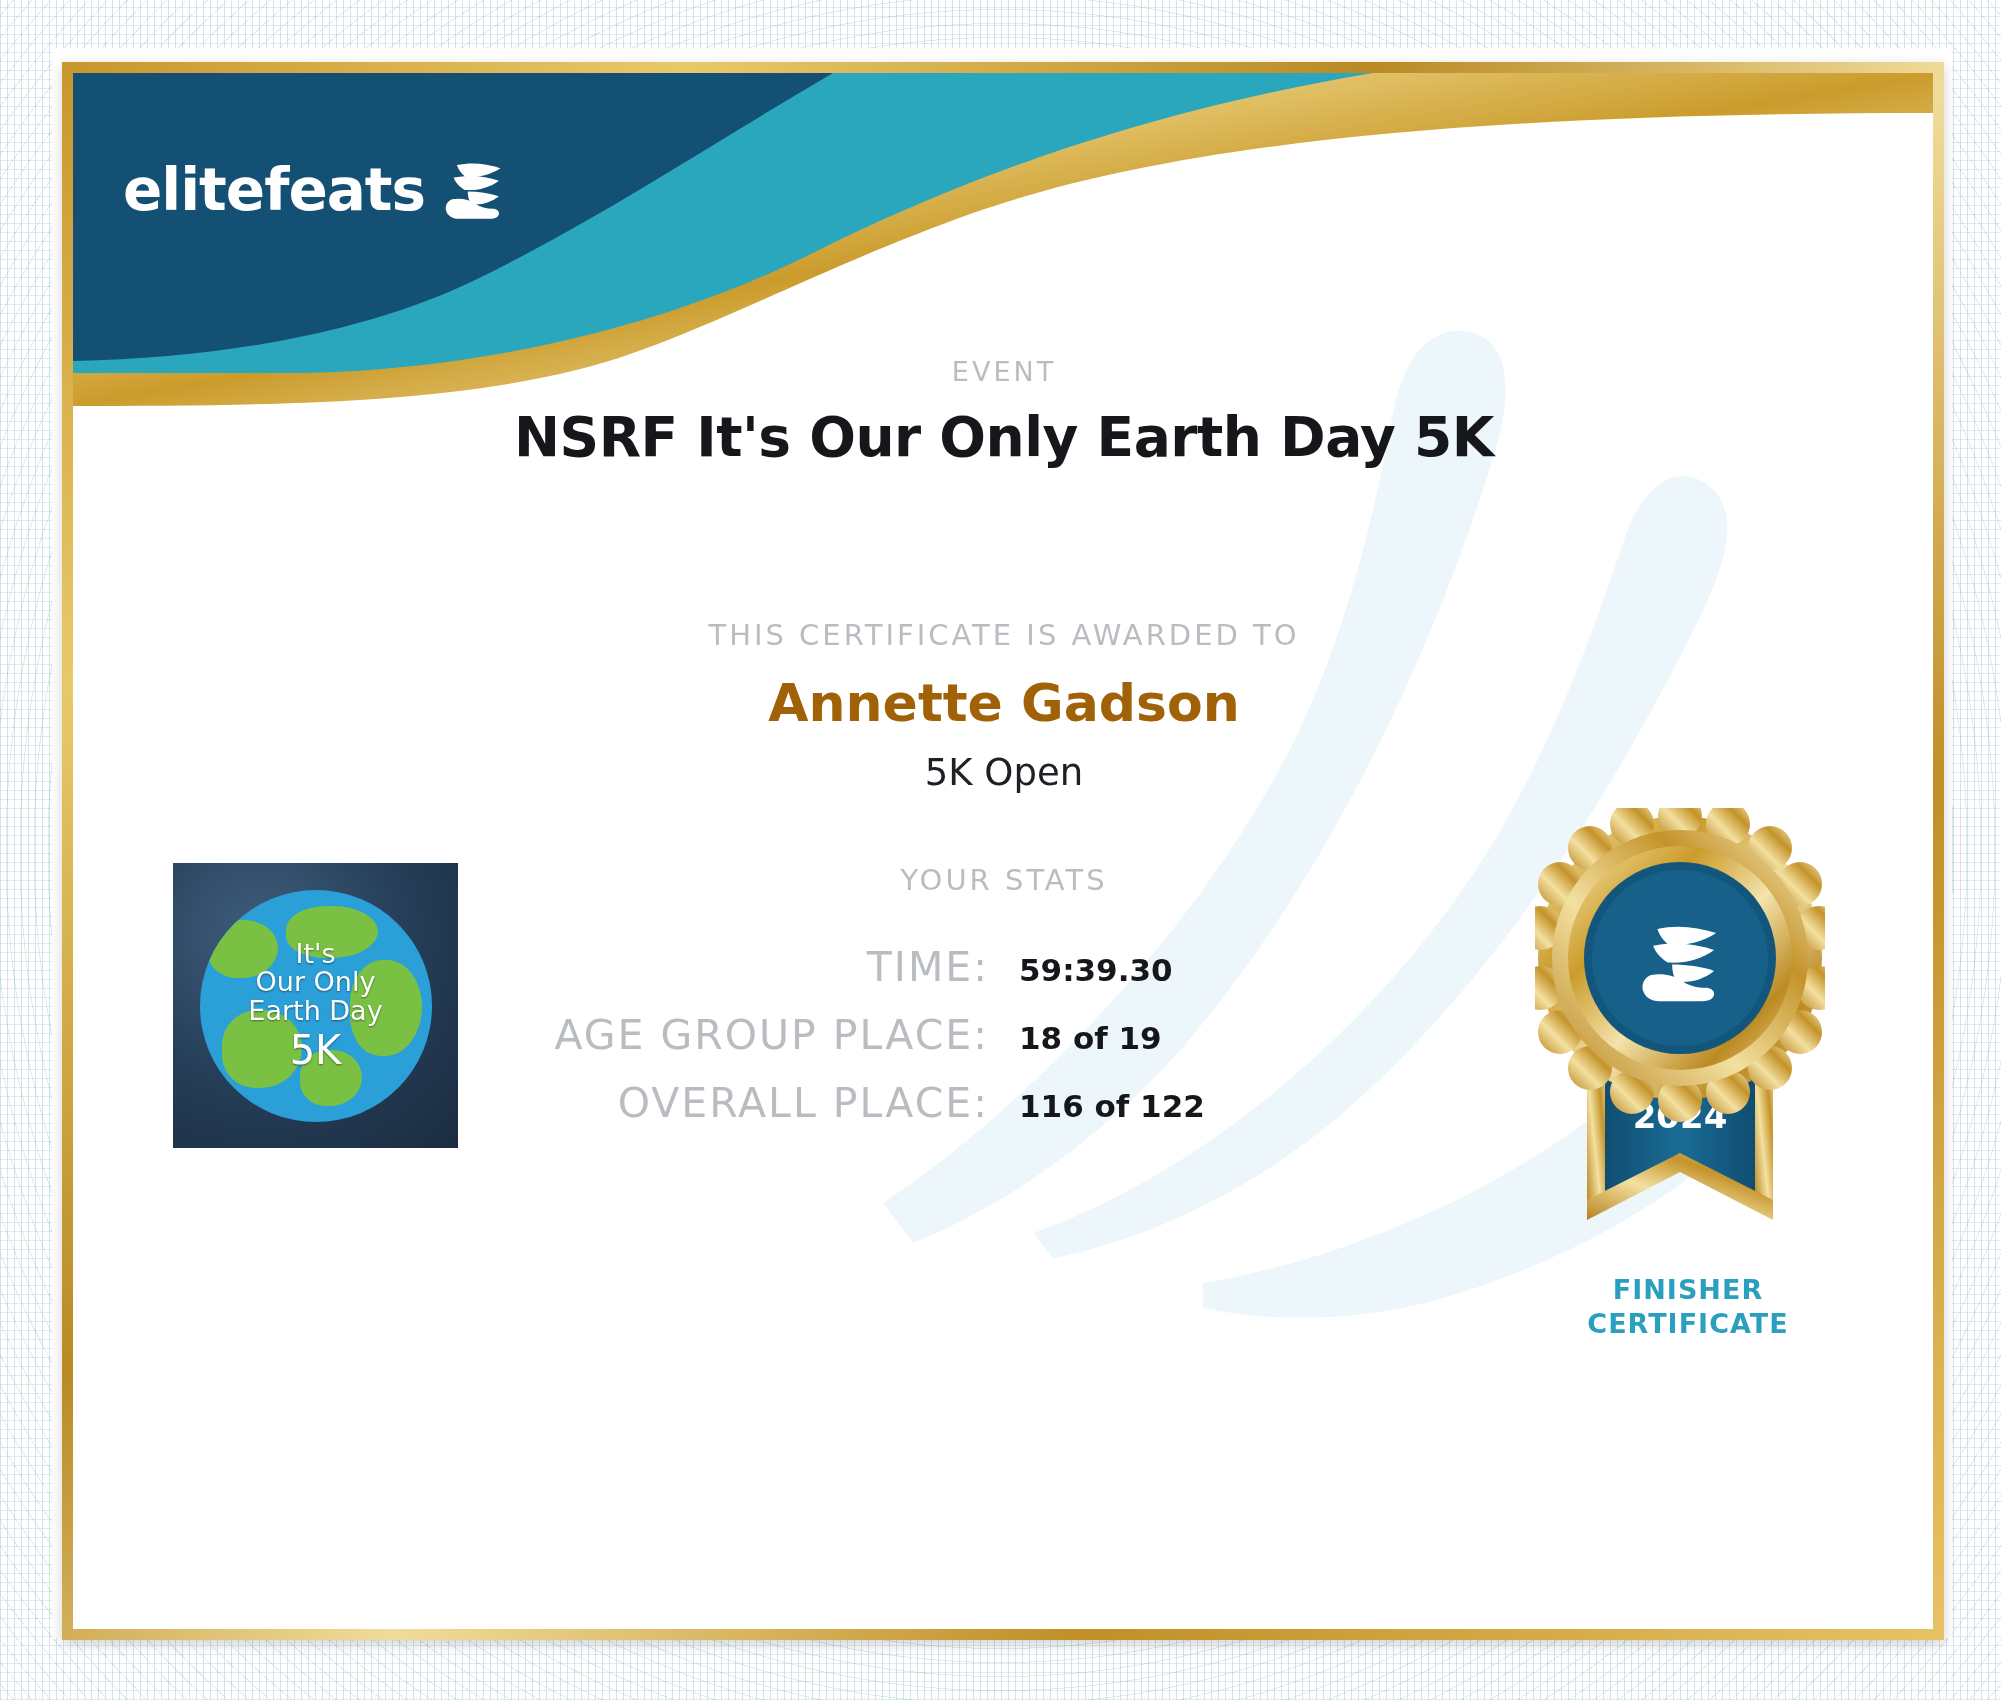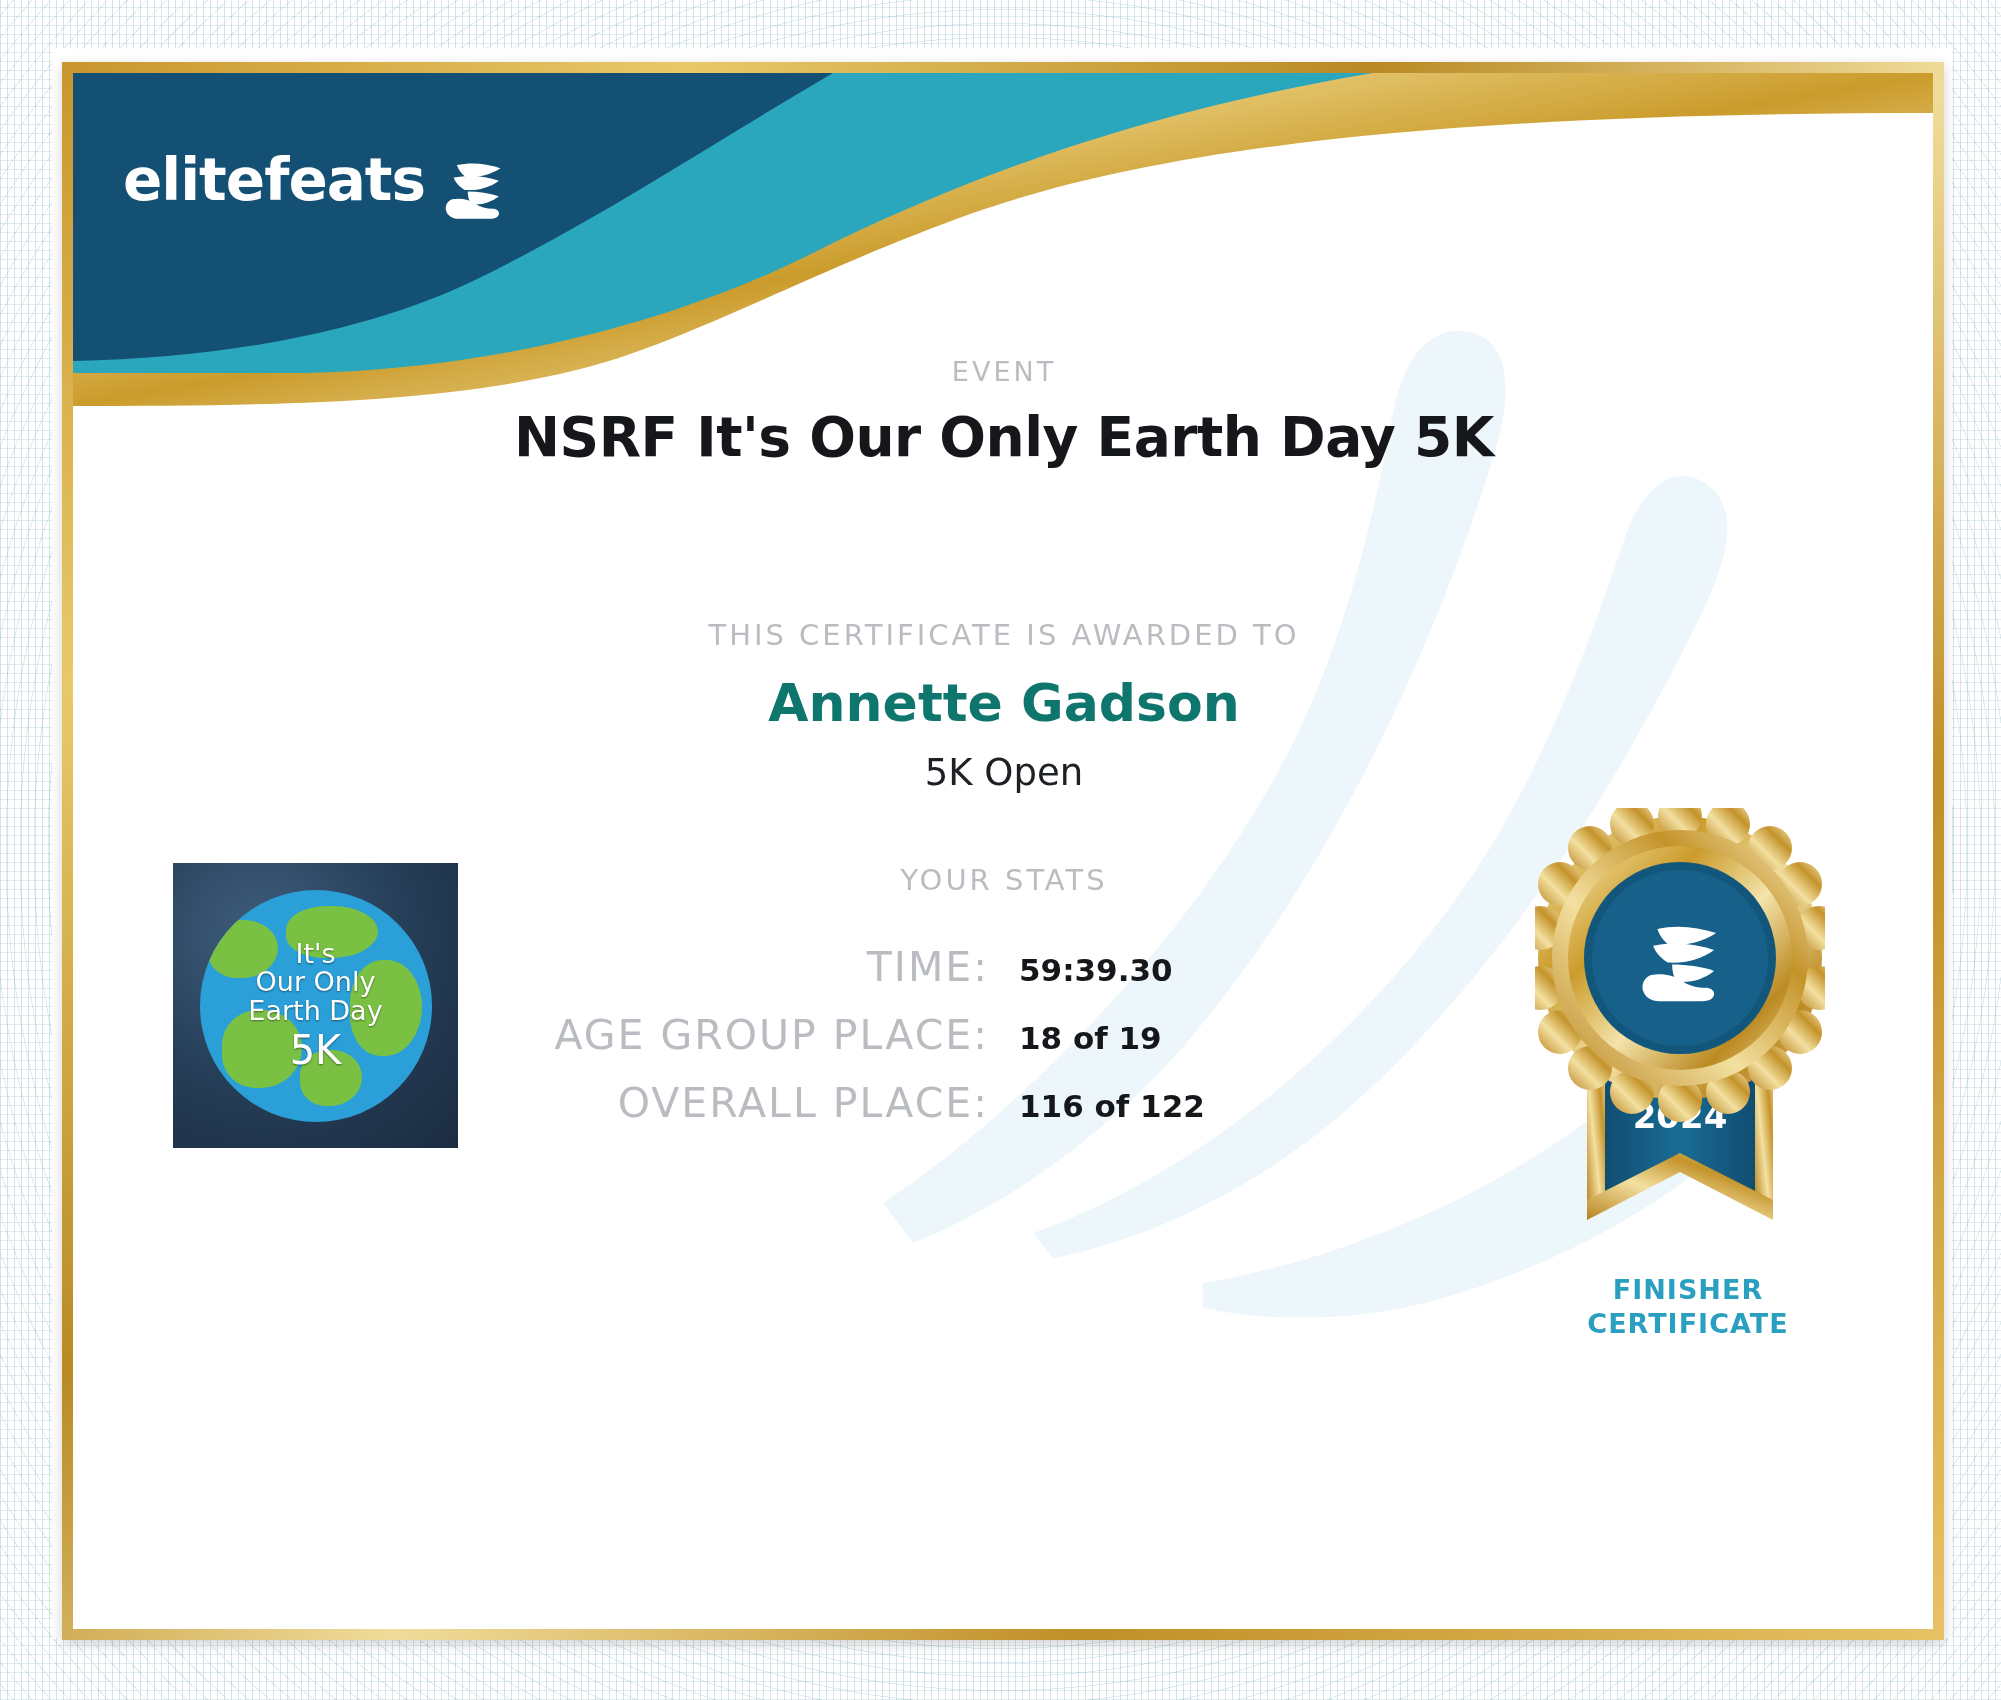--- a/index.html
+++ b/index.html
@@ -77,20 +77,21 @@
     width: 1862px;
     height: 340px;
     overflow: hidden;
   }
 
   .logo {
     position: absolute;
     left: 50px;
     top: 78px;
     display: flex;
+    align-items: center;
     gap: 10px;
   }
   .logo-text {
     font-family: "DejaVu Sans", sans-serif;
     font-size: 58px;
     font-weight: 700;
     color: #ffffff;
     letter-spacing: -1px;
     line-height: 1;
   }
@@ -134,21 +135,21 @@
     font-size: 29px;
   }
   .recipient {
     position: absolute;
     top: 600px;
     width: 100%;
     text-align: center;
     font-family: "DejaVu Sans", sans-serif;
     font-weight: 700;
     font-size: 52px;
-    color: #0f766e;
+    color: #a16207;
   }
   .division {
     position: absolute;
     top: 678px;
     width: 100%;
     text-align: center;
     font-family: "DejaVu Sans", sans-serif;
     font-size: 37px;
     color: #1d2024;
   }

